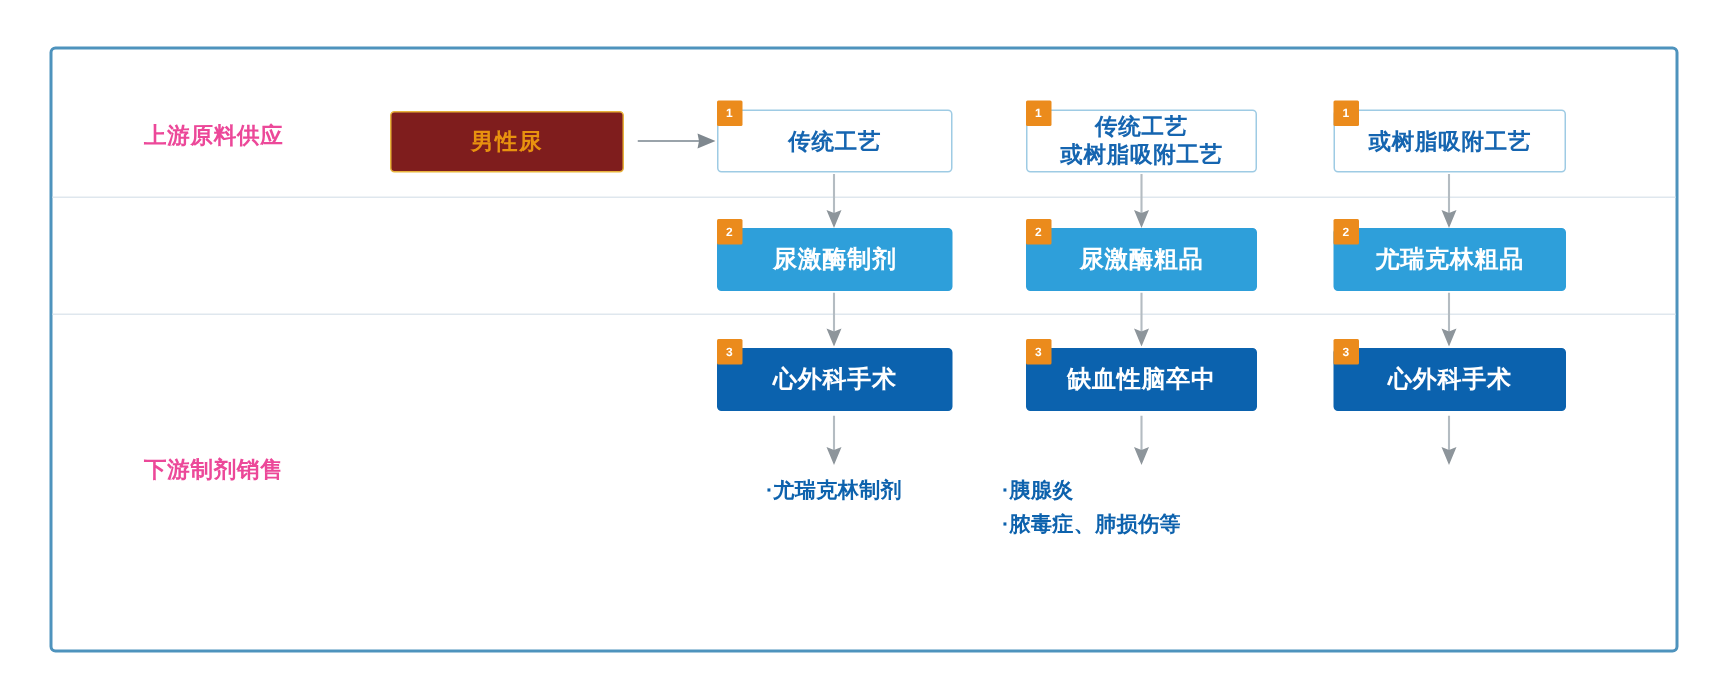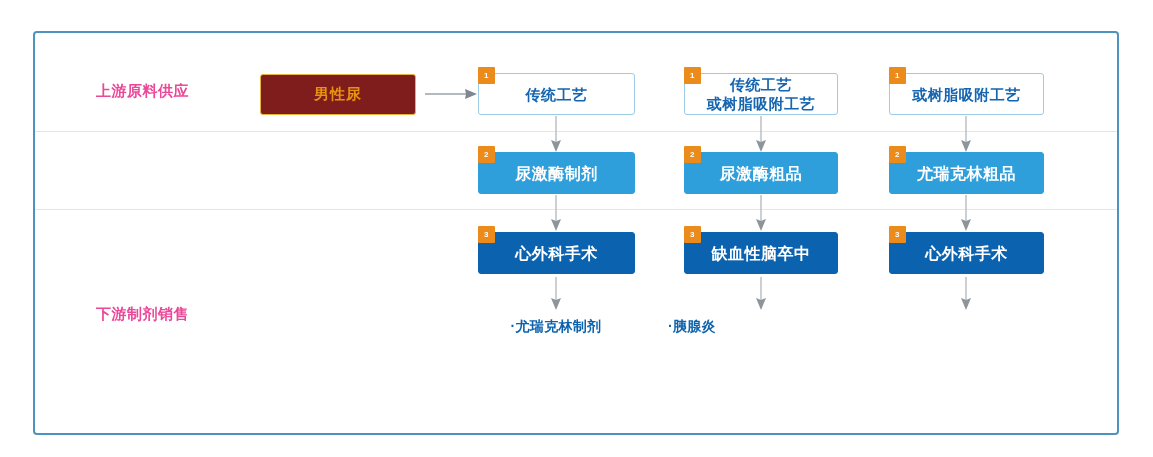--- a/index.html
+++ b/index.html
@@ -238,20 +238,21 @@
     <span class="node-text">缺血性脑卒中</span>
   </div>
   <div class="v-arrow" style="left:754px; top:277px; height:33px;">
     <svg width="14" height="33" viewBox="0 0 14 33">
       <line x1="7" y1="0" x2="7" y2="24" stroke="#b4bcc2" stroke-width="1.4"></line>
       <polygon points="7,33 2,21 7,23 12,21" fill="#8d959b"></polygon>
     </svg>
   </div>
   <div class="indications" style="left:668px; top:315px;">
     <div class="ind-item">·胰腺炎</div>
+    <div class="ind-item">·脓毒症、肺损伤等</div>
   </div>
 
   <div class="node tier-1" style="left:889px; top:73px; width:155px; height:42px;">
     <span class="badge">1</span>
     <span class="node-text">或树脂吸附工艺</span>
   </div>
   <div class="v-arrow" style="left:959px; top:116px; height:36px;">
     <svg width="14" height="36" viewBox="0 0 14 36">
       <line x1="7" y1="0" x2="7" y2="27" stroke="#b4bcc2" stroke-width="1.4"></line>
       <polygon points="7,36 2,24 7,26 12,24" fill="#8d959b"></polygon>

